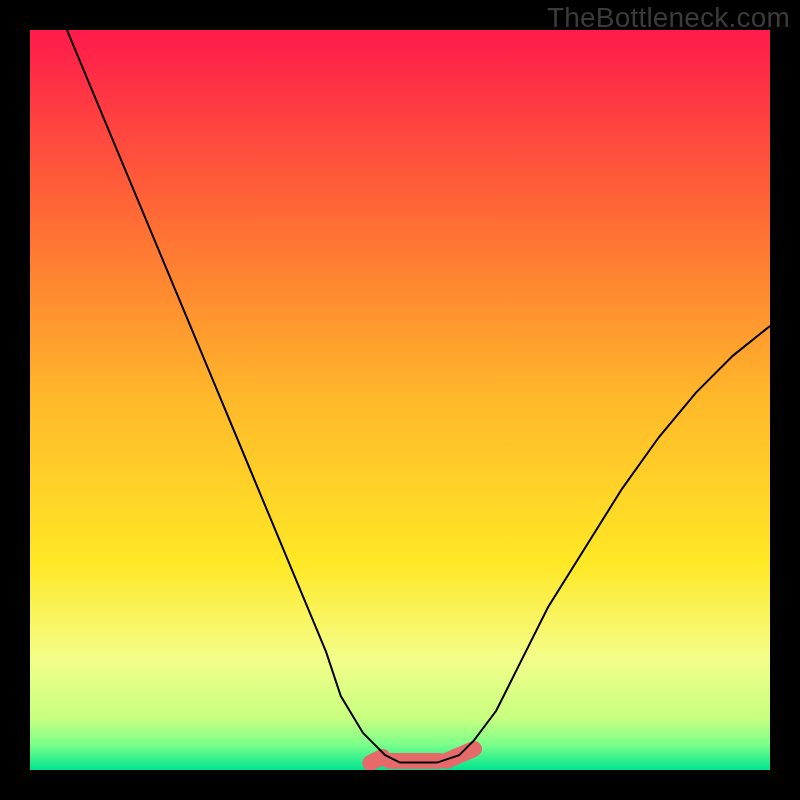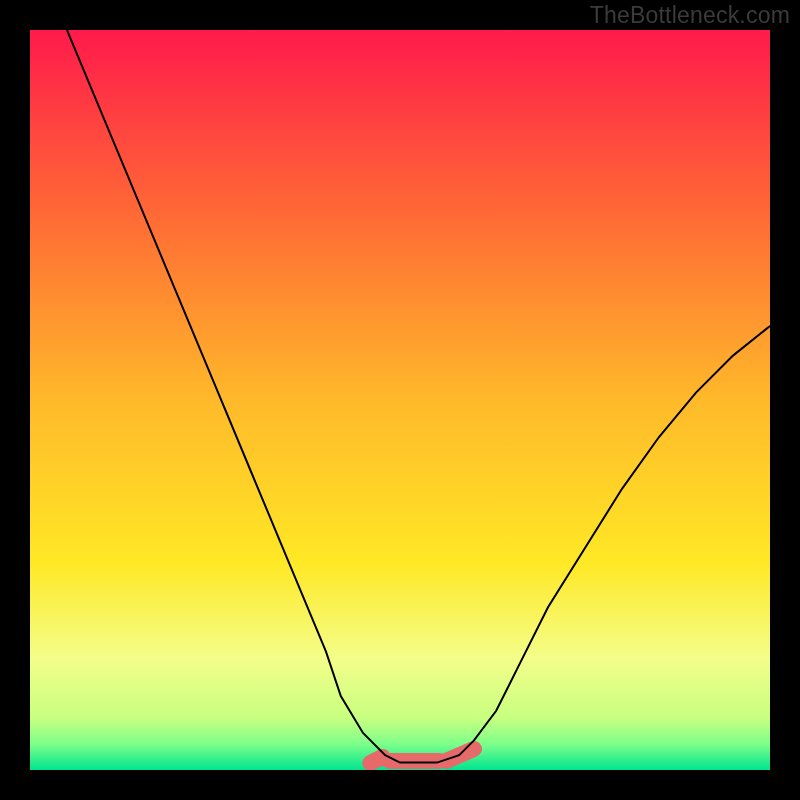--- a/index.html
+++ b/index.html
@@ -15,21 +15,21 @@
     position: relative;
     width: 800px;
     height: 800px;
     background: #000;
   }
   .watermark {
     position: absolute;
     top: 2px;
     right: 10px;
     color: #3b3b3b;
-    font-size: 23px;
+    font-size: 28px;
     font-weight: 500;
     letter-spacing: 0.2px;
     z-index: 10;
   }
   svg.plot {
     position: absolute;
     left: 30px;
     top: 30px;
     width: 740px;
     height: 740px;

